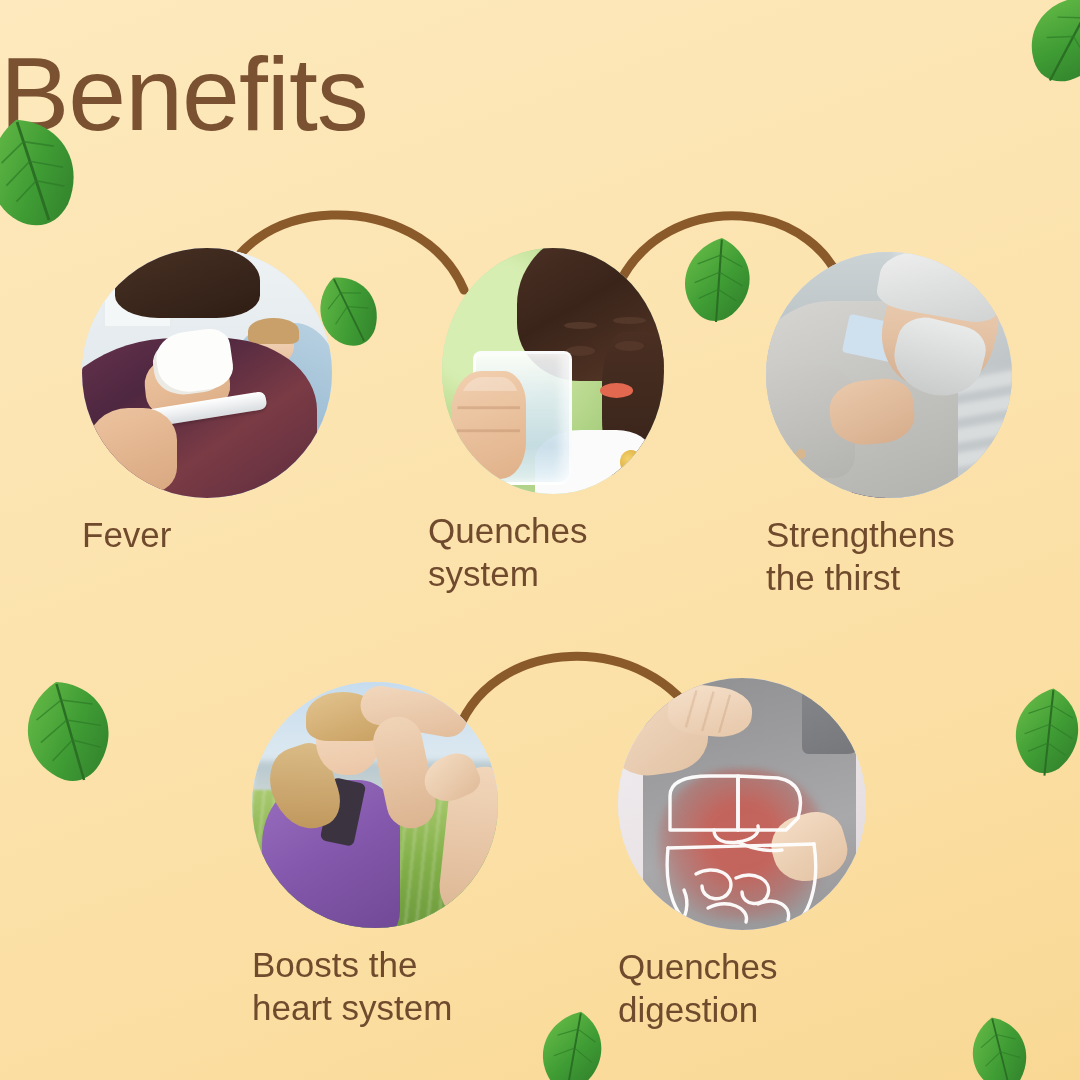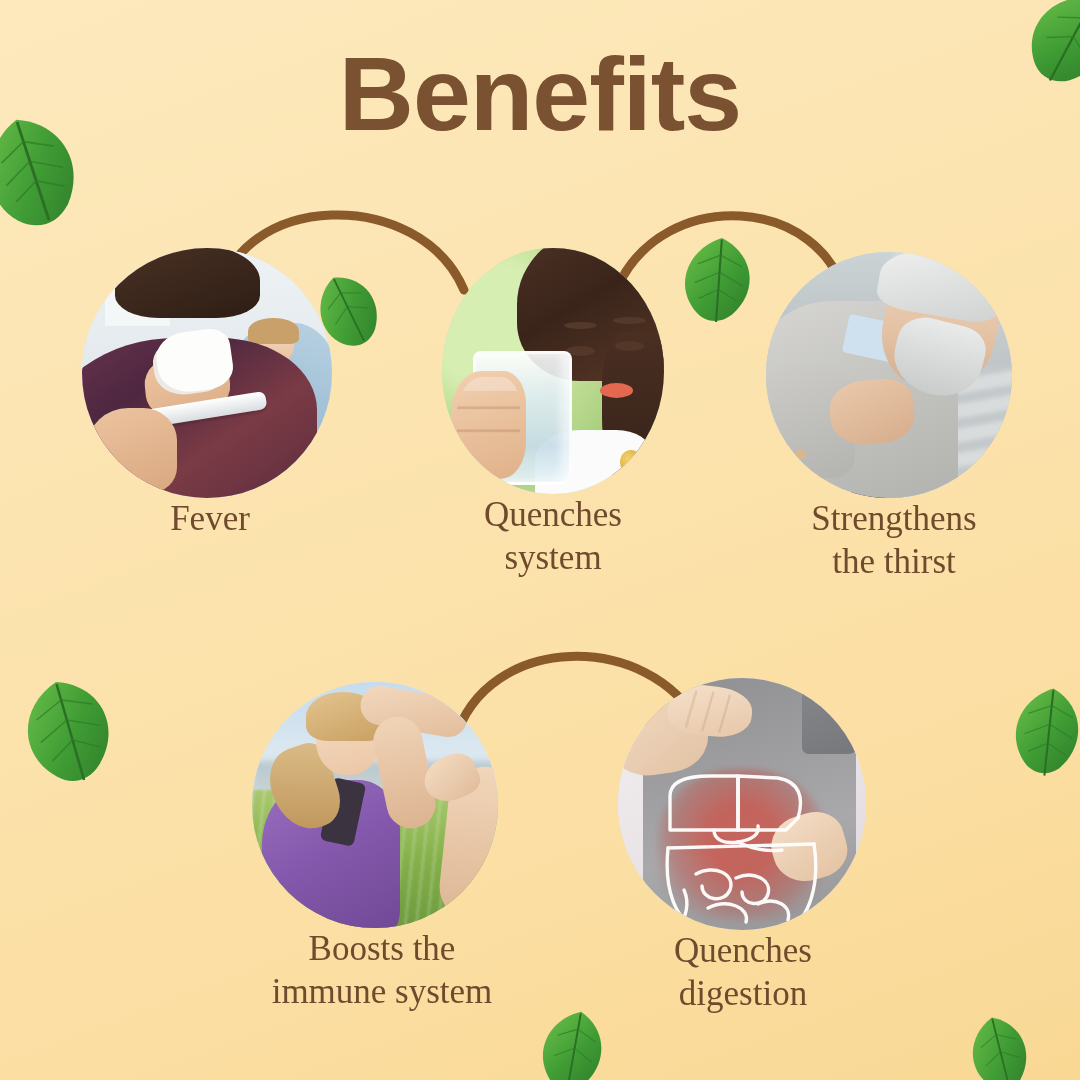--- a/index.html
+++ b/index.html
@@ -15,24 +15,23 @@
     background: linear-gradient(160deg, #fde9bd 0%, #fce4b0 38%, #fbdfa4 70%, #f9d894 100%);
     font-family: "Liberation Sans", sans-serif;
   }
 
   
   #title {
     position: absolute;
     top: 42px;
     left: 0;
     width: 100%;
-    text-align: center;
     font-size: 104px;
     line-height: 1.0;
-    font-weight: 700;
+    font-weight: 400;
     letter-spacing: -1px;
     color: #7a5232;
   }
 
   
   .arc-layer {
     position: absolute;
     inset: 0;
     pointer-events: none;
   }
@@ -41,27 +40,27 @@
   .node {
     position: absolute;
   }
   .circle {
     position: relative;
     border-radius: 50%;
     overflow: hidden;
     background: #dfe4e8;
   }
   .caption {
-    text-align: center;
+    margin-top: 16px;
+    text-align: left;
     color: #6f4a2d;
     font-size: 35px;
     line-height: 1.22;
     font-weight: 500;
     white-space: pre-line;
-    font-family: Liberation Serif, serif;
   }
 
   
   .ph { position: absolute; inset: 0; }
 
   
   .fever-bg {
     background: linear-gradient(150deg,#e9edf0 0%,#dfe6ea 45%,#cfd9de 100%);
   }
   .fever-wall {
@@ -586,21 +585,21 @@
       <div class="yoga-torso"></div>
       <div class="yoga-strap"></div>
       <div class="yoga-pony"></div>
       <div class="yoga-head"></div>
       <div class="yoga-hair"></div>
       <div class="yoga-arm1"></div>
       <div class="yoga-arm2"></div>
       <div class="yoga-foot"></div>
     </div>
     <div class="caption">Boosts the
-immune system</div>
+heart system</div>
   </div>
 
   <div class="node" style="left:618px; top:678px; width:250px;">
     <div class="circle" style="width:248px; height:252px; border-radius:50%;">
       <div class="ph dig-bg"></div>
       <div class="dig-body"></div>
       <div class="dig-sleeve"></div>
       <div class="dig-skin-arm"></div>
       <div class="dig-hand"></div>
       <div class="dig-glow"></div>

